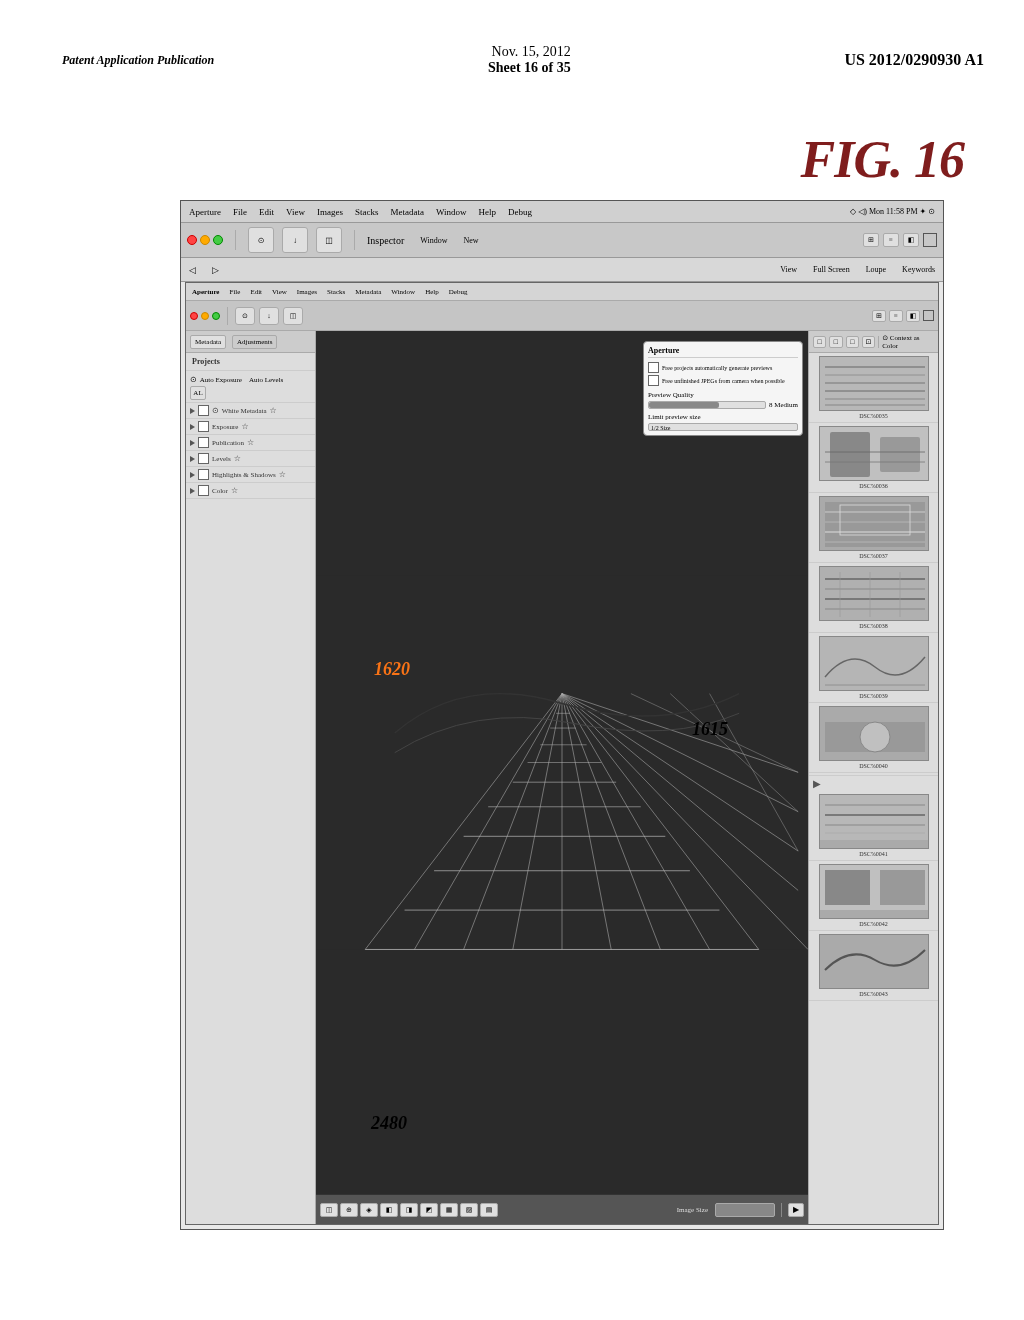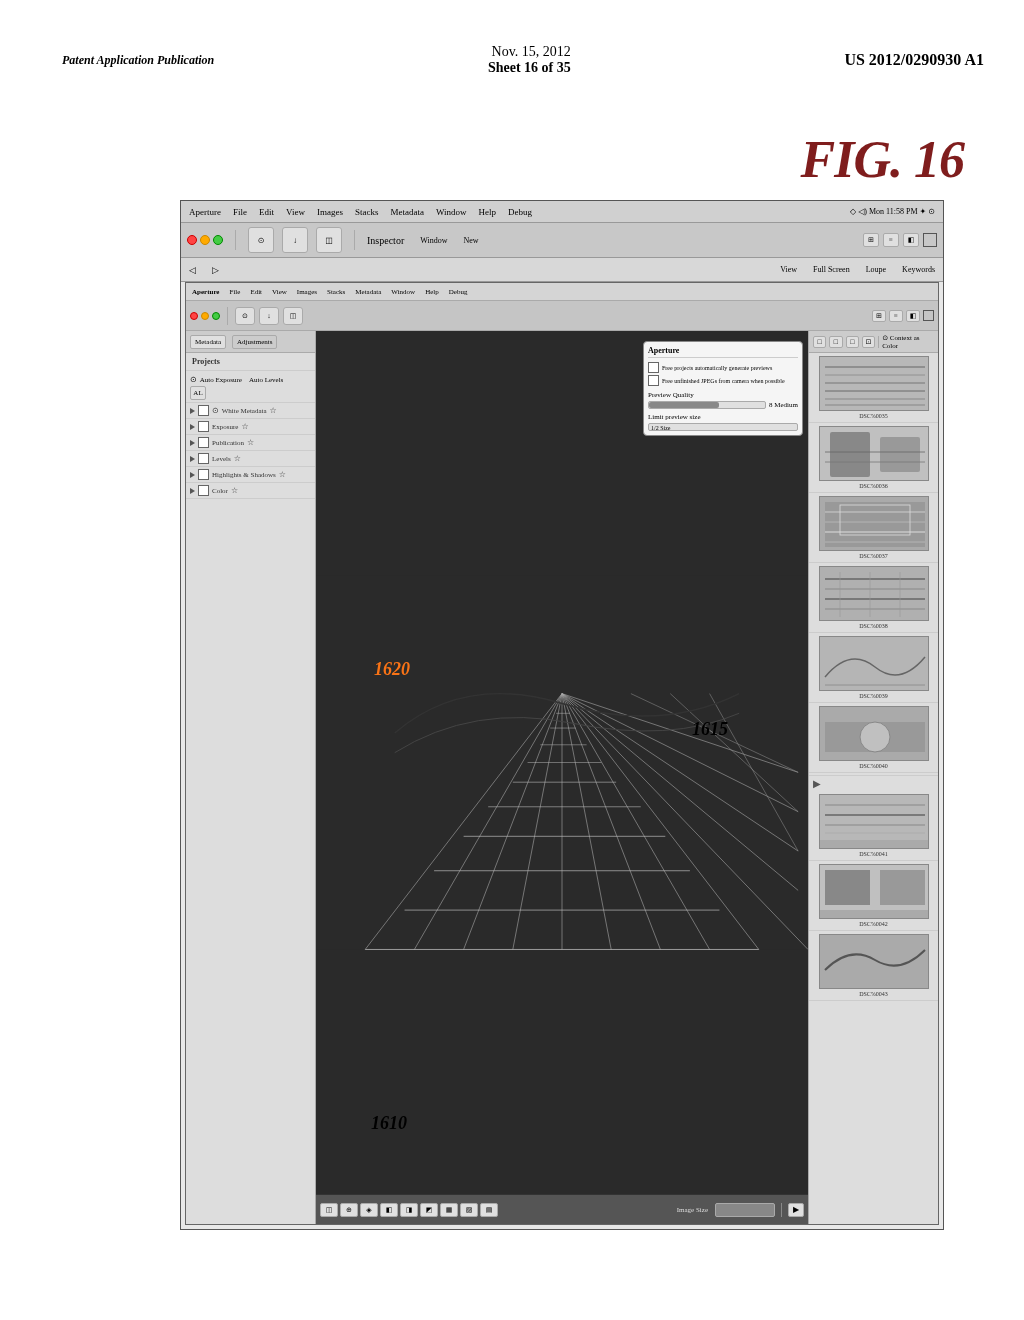--- a/index.html
+++ b/index.html
@@ -662,21 +662,21 @@
             <line x1="320" y1="120" x2="490" y2="200" stroke="#999" stroke-width="0.5"></line>
             <line x1="360" y1="120" x2="490" y2="240" stroke="#999" stroke-width="0.5"></line>
             <line x1="400" y1="120" x2="490" y2="280" stroke="#999" stroke-width="0.5"></line>
           </g>
 
           <path d="M 80 160 Q 150 100 250 130 Q 350 160 430 120" stroke="#333" stroke-width="1.5" fill="none"></path>
           <path d="M 80 180 Q 160 130 260 150 Q 360 170 430 140" stroke="#444" stroke-width="1" fill="none"></path>
         </svg>
 
         
-        <div class="ref-1610">1610</div>
+        <div class="ref-1610">2480</div>
         <div class="ref-1615">1615</div>
         <div class="ref-1620">1620</div>
 
         
         <div class="popup-panel">
           <div style="font-size:8px;font-weight:bold;border-bottom:1px solid #ccc;padding-bottom:2px;margin-bottom:3px;">Aperture</div>
           <div class="popup-row">
             <span class="checkbox"></span>
             <span style="font-size:6px;">Free projects automatically generate previews</span>
           </div>

